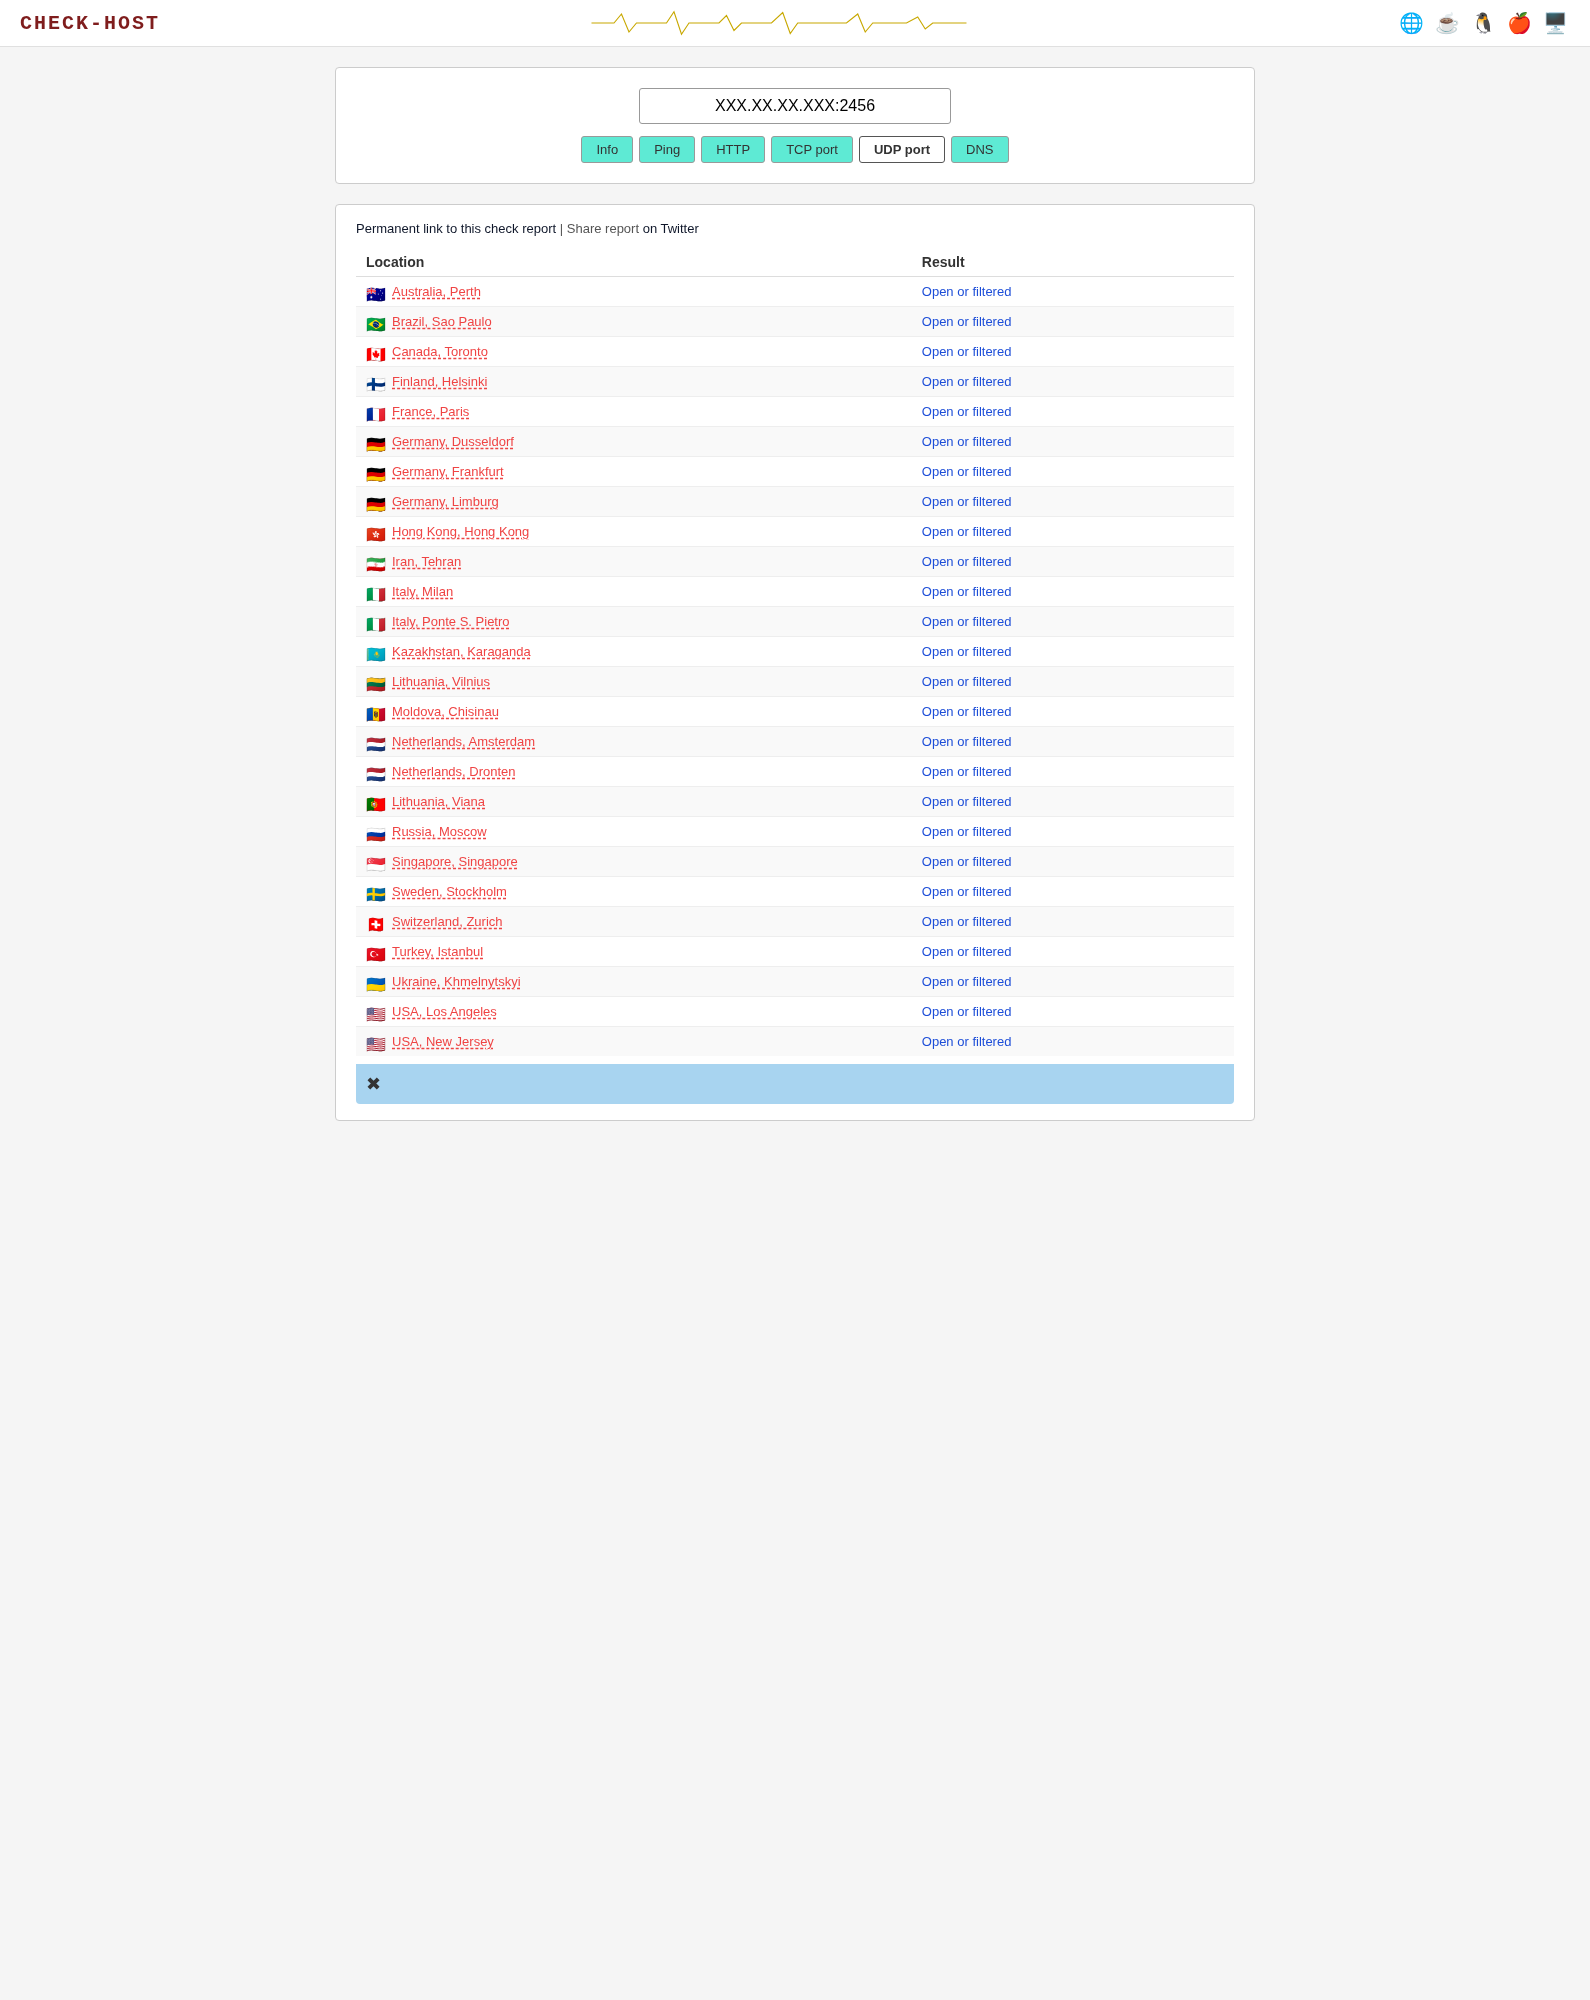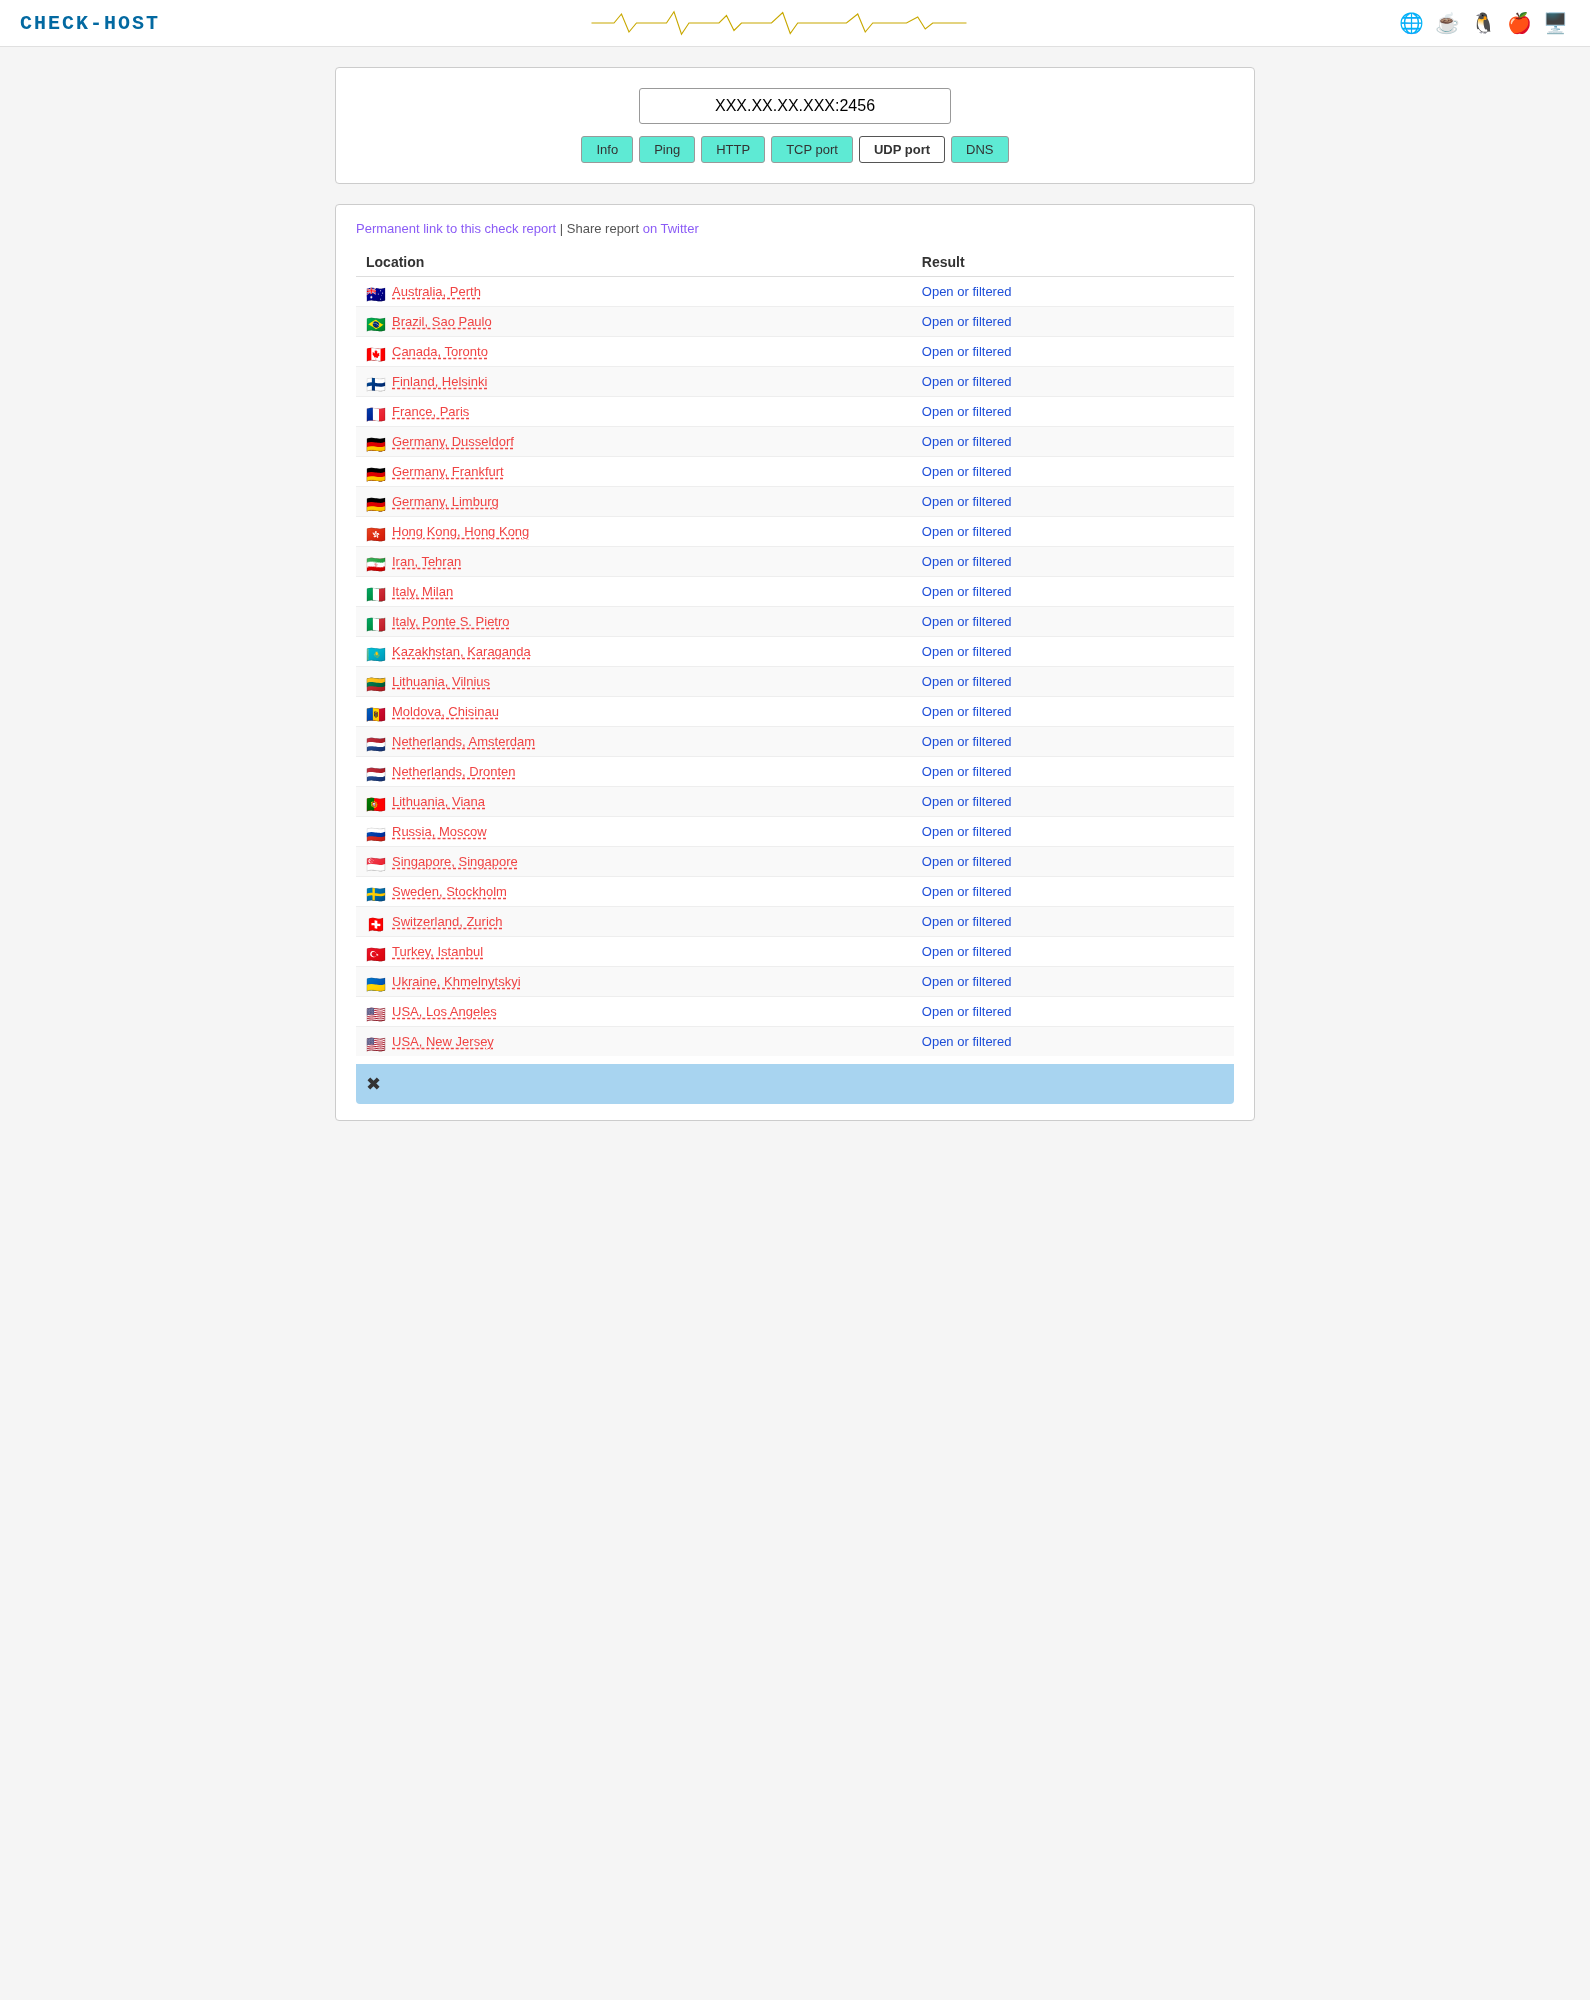--- a/index.html
+++ b/index.html
@@ -16,21 +16,21 @@
       border-bottom: 1px solid #e0e0e0;
       padding: 8px 20px;
       display: flex;
       align-items: center;
       gap: 16px;
     }
     .logo {
       font-family: 'Courier New', monospace;
       font-size: 20px;
       font-weight: bold;
-      color: #0369a1;
+      color: #7f1d1d;
       letter-spacing: 2px;
       text-transform: uppercase;
     }
     .heartbeat-line {
       flex: 1;
       height: 30px;
     }
     .header-icons {
       display: flex;
       gap: 8px;
@@ -97,21 +97,21 @@
       border: 1px solid #ccc;
       border-radius: 4px;
       padding: 16px 20px;
     }
     .permanent-link-bar {
       margin-bottom: 12px;
       font-size: 13px;
       color: #555;
     }
     .permanent-link-bar a {
-      color: #8b5cf6;
+      color: #0f172a;
       text-decoration: none;
     }
     .twitter-link {
       color: #1da1f2;
       text-decoration: none;
     }
 
     
     .results-table {
       width: 100%;

